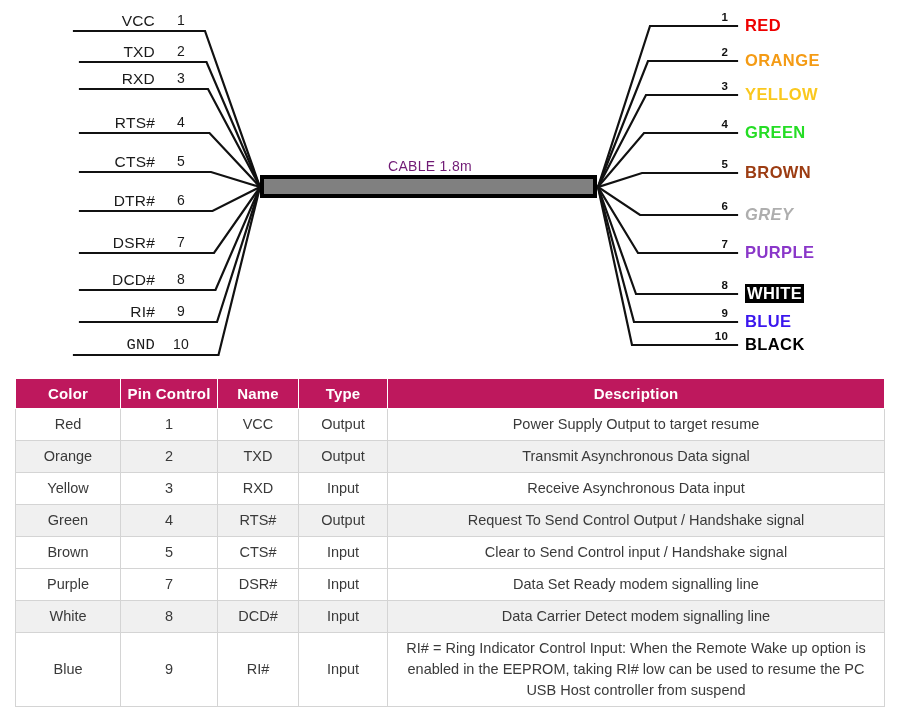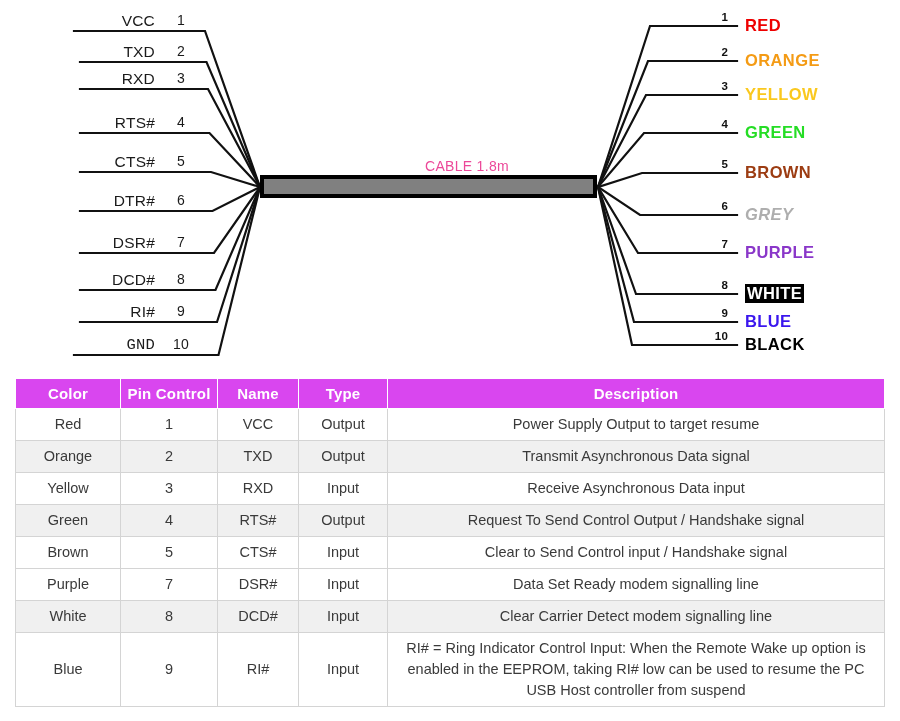--- a/index.html
+++ b/index.html
@@ -56,39 +56,38 @@
     letter-spacing: 0.4px;
     white-space: nowrap;
   }
   .dg-color.boxed {
     background: #000000;
     padding: 0 2px;
   }
   .cable-text {
     position: absolute;
     font-size: 14px;
-    color: #ec4899;
+    color: #701a75;
     letter-spacing: 0.3px;
-    margin-left: 37px;
   }
 
   
   #pin-table {
     position: absolute;
     left: 15px;
     top: 378px;
     width: 870px;
     border-collapse: collapse;
     font-family: "Liberation Sans", sans-serif;
     font-size: 14.5px;
     color: #333333;
     table-layout: fixed;
   }
   #pin-table th {
-    background: #d946ef;
+    background: #be185d;
     color: #ffffff;
     font-weight: bold;
     font-size: 15px;
     padding: 6px 2px;
     border: 1px solid #ffffff;
     text-align: center;
     letter-spacing: 0.2px;
   }
   #pin-table td {
     border: 1px solid #d4d4d4;
@@ -242,21 +241,21 @@
         <td class="c-pin">7</td>
         <td class="c-name">DSR#</td>
         <td class="c-type">Input</td>
         <td class="c-desc desc-cell">Data Set Ready modem signalling line</td>
       </tr>
       <tr class="alt">
         <td class="c-color">White</td>
         <td class="c-pin">8</td>
         <td class="c-name">DCD#</td>
         <td class="c-type">Input</td>
-        <td class="c-desc desc-cell">Clear Carrier Detect modem signalling line</td>
+        <td class="c-desc desc-cell">Data Carrier Detect modem signalling line</td>
       </tr>
       <tr class="plain">
         <td class="c-color">Blue</td>
         <td class="c-pin">9</td>
         <td class="c-name">RI#</td>
         <td class="c-type">Input</td>
         <td class="c-desc desc-cell">RI# = Ring Indicator Control Input: When the Remote Wake up option is enabled in the EEPROM, taking RI# low can be used to resume the PC USB Host controller from suspend</td>
       </tr>
     </tbody>
 </table>

